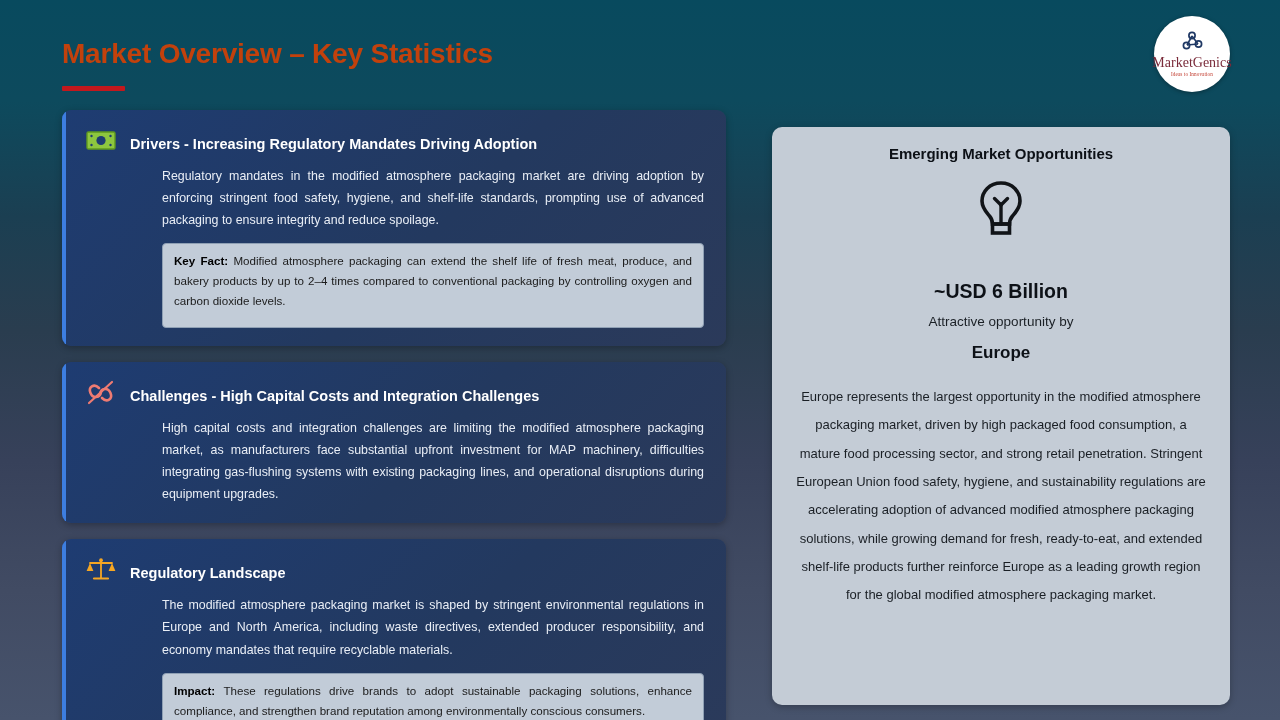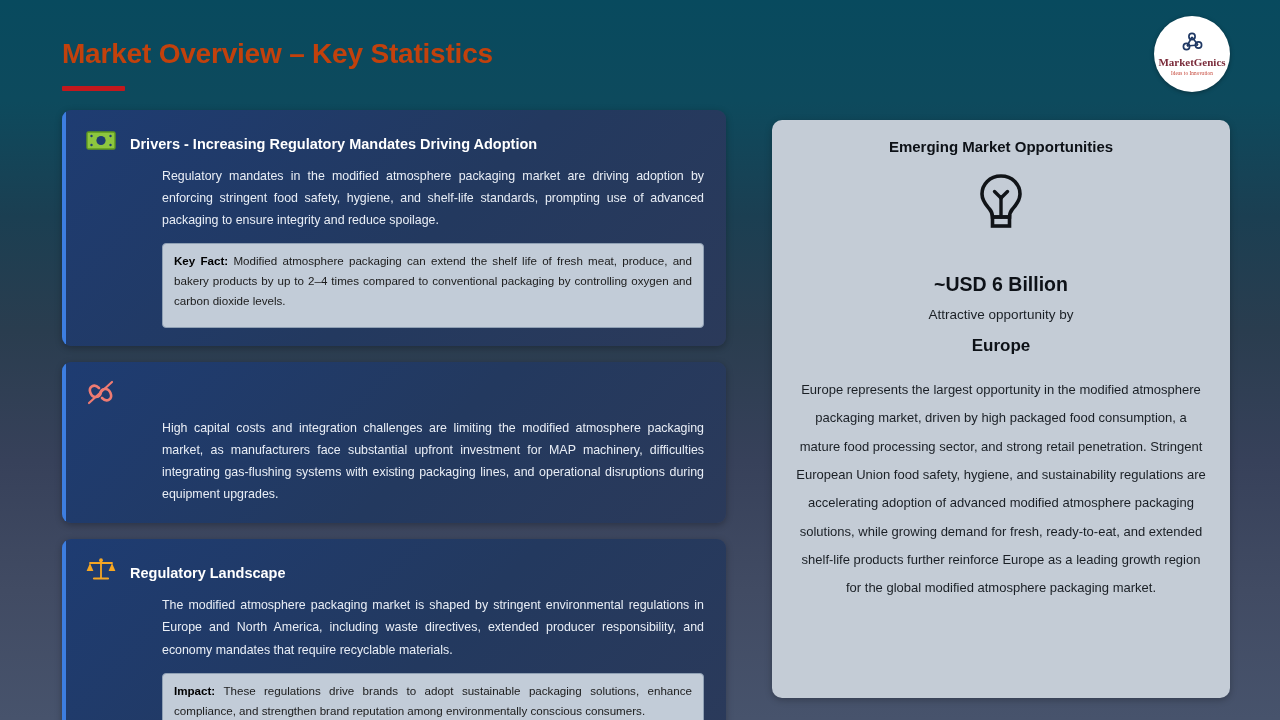--- a/index.html
+++ b/index.html
@@ -54,22 +54,22 @@
     border-radius: 50%;
     background: #ffffff;
     display: flex;
     flex-direction: column;
     align-items: center;
     justify-content: center;
     box-shadow: 0 1px 4px rgba(0,0,0,.35);
   }
   .logo-mark { width: 26px; height: 24px; display: block; margin-bottom: 1px; }
   .logo-name {
-    font-size: 11px;
-    font-weight: bold;
+    font-size: 14px;
+    font-weight: normal;
     color: #7a2b3a;
     font-family: "Liberation Serif", serif;
     line-height: 1;
   }
   .logo-tag {
     font-size: 5.2px;
     color: #c0392b;
     font-family: "Liberation Serif", serif;
     margin-top: 1.5px;
     letter-spacing: .1px;
@@ -142,21 +142,21 @@
     color: #1b1b1b;
     text-align: justify;
     text-justify: inter-word;
   }
   .callout b { font-weight: bold; color: #000; }
 
   
   .right-panel {
     position: absolute;
     left: 772px;
-    top: 120px;
+    top: 127px;
     width: 458px;
     height: 578px;
     background: #c4ccd6;
     border-radius: 10px;
     box-shadow: 0 2px 7px rgba(0,0,0,.25);
     padding: 14px 22px 18px 22px;
     text-align: center;
     color: #15181c;
   }
   .panel-title {
@@ -244,20 +244,21 @@
 
   <div class="card">
     <div class="card-head">
       <span class="card-icon">
         <svg width="30" height="28" viewBox="0 0 30 28">
           <path d="M13 9 C8 4, 2 8, 4.5 14 C7 20, 14 19, 15 13" fill="none" stroke="#ef7b72" stroke-width="2.6" stroke-linecap="round"></path>
           <path d="M16 19 C21 24, 27 20, 24.5 14 C22 8, 15 9, 14 15" fill="none" stroke="#ef7b72" stroke-width="2.6" stroke-linecap="round"></path>
           <line x1="3" y1="24" x2="26" y2="3" stroke="#ef7b72" stroke-width="2.2" stroke-linecap="round"></line>
         </svg>
       </span>
+      <div class="card-title">Challenges - High Capital Costs and Integration Challenges</div>
     </div>
     <div class="card-body">High capital costs and integration challenges are limiting the modified atmosphere packaging market, as manufacturers face substantial upfront investment for MAP machinery, difficulties integrating gas-flushing systems with existing packaging lines, and operational disruptions during equipment upgrades.</div>
   </div>
 
   <div class="card">
     <div class="card-head">
       <span class="card-icon">
         <svg width="30" height="26" viewBox="0 0 30 26">
           <g stroke="#f5a623" stroke-width="1.8" fill="none" stroke-linecap="round">
             <line x1="15" y1="3" x2="15" y2="21"></line>

